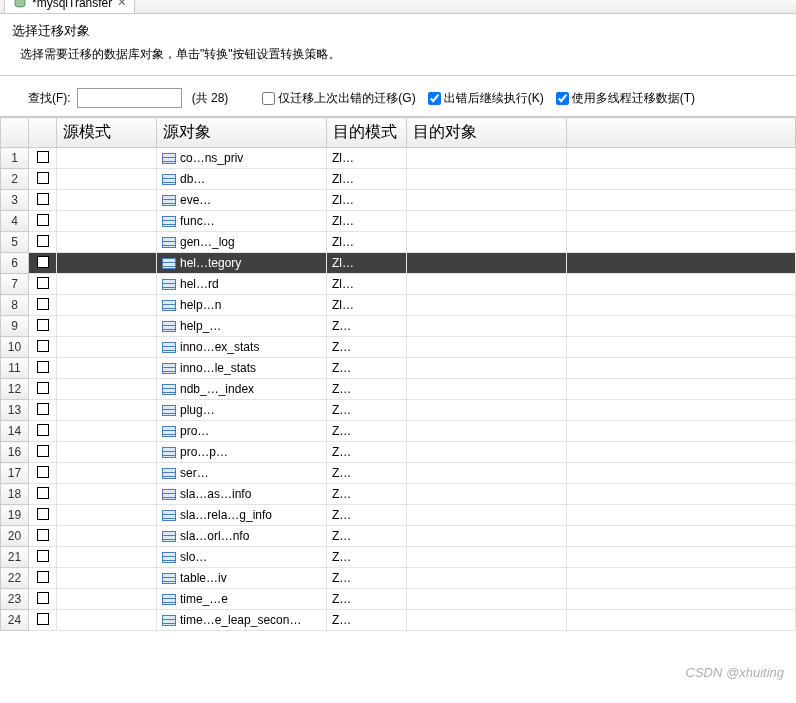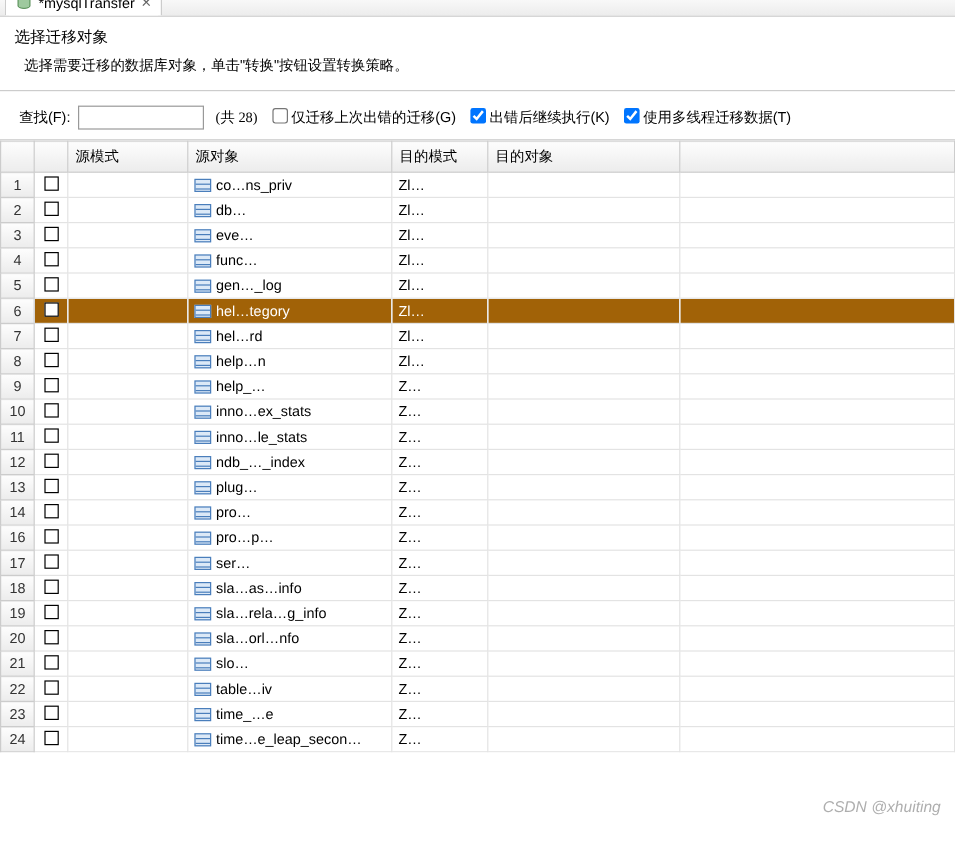--- a/index.html
+++ b/index.html
@@ -49,66 +49,66 @@
     margin-bottom: 6px;
   }
   .header .subtitle {
     font-size: 12px;
     padding-left: 8px;
     padding-bottom: 8px;
   }
   .controls {
     display: flex;
     align-items: center;
-    padding: 12px 12px 8px 16px;
+    padding: 12px 12px 8px 28px;
     gap: 6px;
     font-size: 12px;
   }
   .controls input[type="text"] {
     width: 105px;
     height: 20px;
     border: 1px solid #999;
     padding: 1px 3px;
   }
-  .count { margin-left: 4px; margin-right: 0; font-family: Liberation Serif, serif; }
-  .chk { display: flex; gap: 3px; margin-left: 6px; }
+  .count { margin-left: 4px; margin-right: 22px; }
+  .chk { display: flex; align-items: center; gap: 3px; margin-left: 6px; }
   .chk input { width:13px; height:13px; margin:0; }
   .table-wrap {
     border-top: 1px solid #ccc;
     overflow: hidden;
   }
   table {
     border-collapse: collapse;
     width: 100%;
     table-layout: fixed;
   }
   th {
     background: linear-gradient(#fdfdfd,#ececec);
     border: 1px solid #ccc;
     font-weight: normal;
-    font-size: 12px;
+    font-size: 16px;
     text-align: left;
     padding: 4px 6px;
     height: 22px;
   }
   td {
     border: 1px solid #e3e3e3;
     padding: 2px 5px;
     height: 21px;
     overflow: hidden;
     white-space: nowrap;
   }
   .col-rownum { width: 28px; text-align: center; background: linear-gradient(#fdfdfd,#ececec); border:1px solid #ccc; color:#333; }
   .col-chk { width: 28px; text-align:center; }
   .col-srcmode { width: 100px; }
   .col-srcobj { width: 170px; }
   .col-dstmode { width: 80px; }
   .col-dstobj { width: 160px; }
   .col-tail { }
-  tr.selected td { background: #a16207; color: #fff; }
+  tr.selected td { background: #404040; color: #fff; }
   tr.selected .col-rownum { background: linear-gradient(#fdfdfd,#ececec); color:#333; }
   .cell-chk {
     display:inline-block;
     width:12px; height:12px;
     border:1.3px solid #000;
     background:#fff;
   }
   .obj-cell { display:flex; align-items:center; gap:4px; }
   .table-icon {
     width:14px; height:11px;

